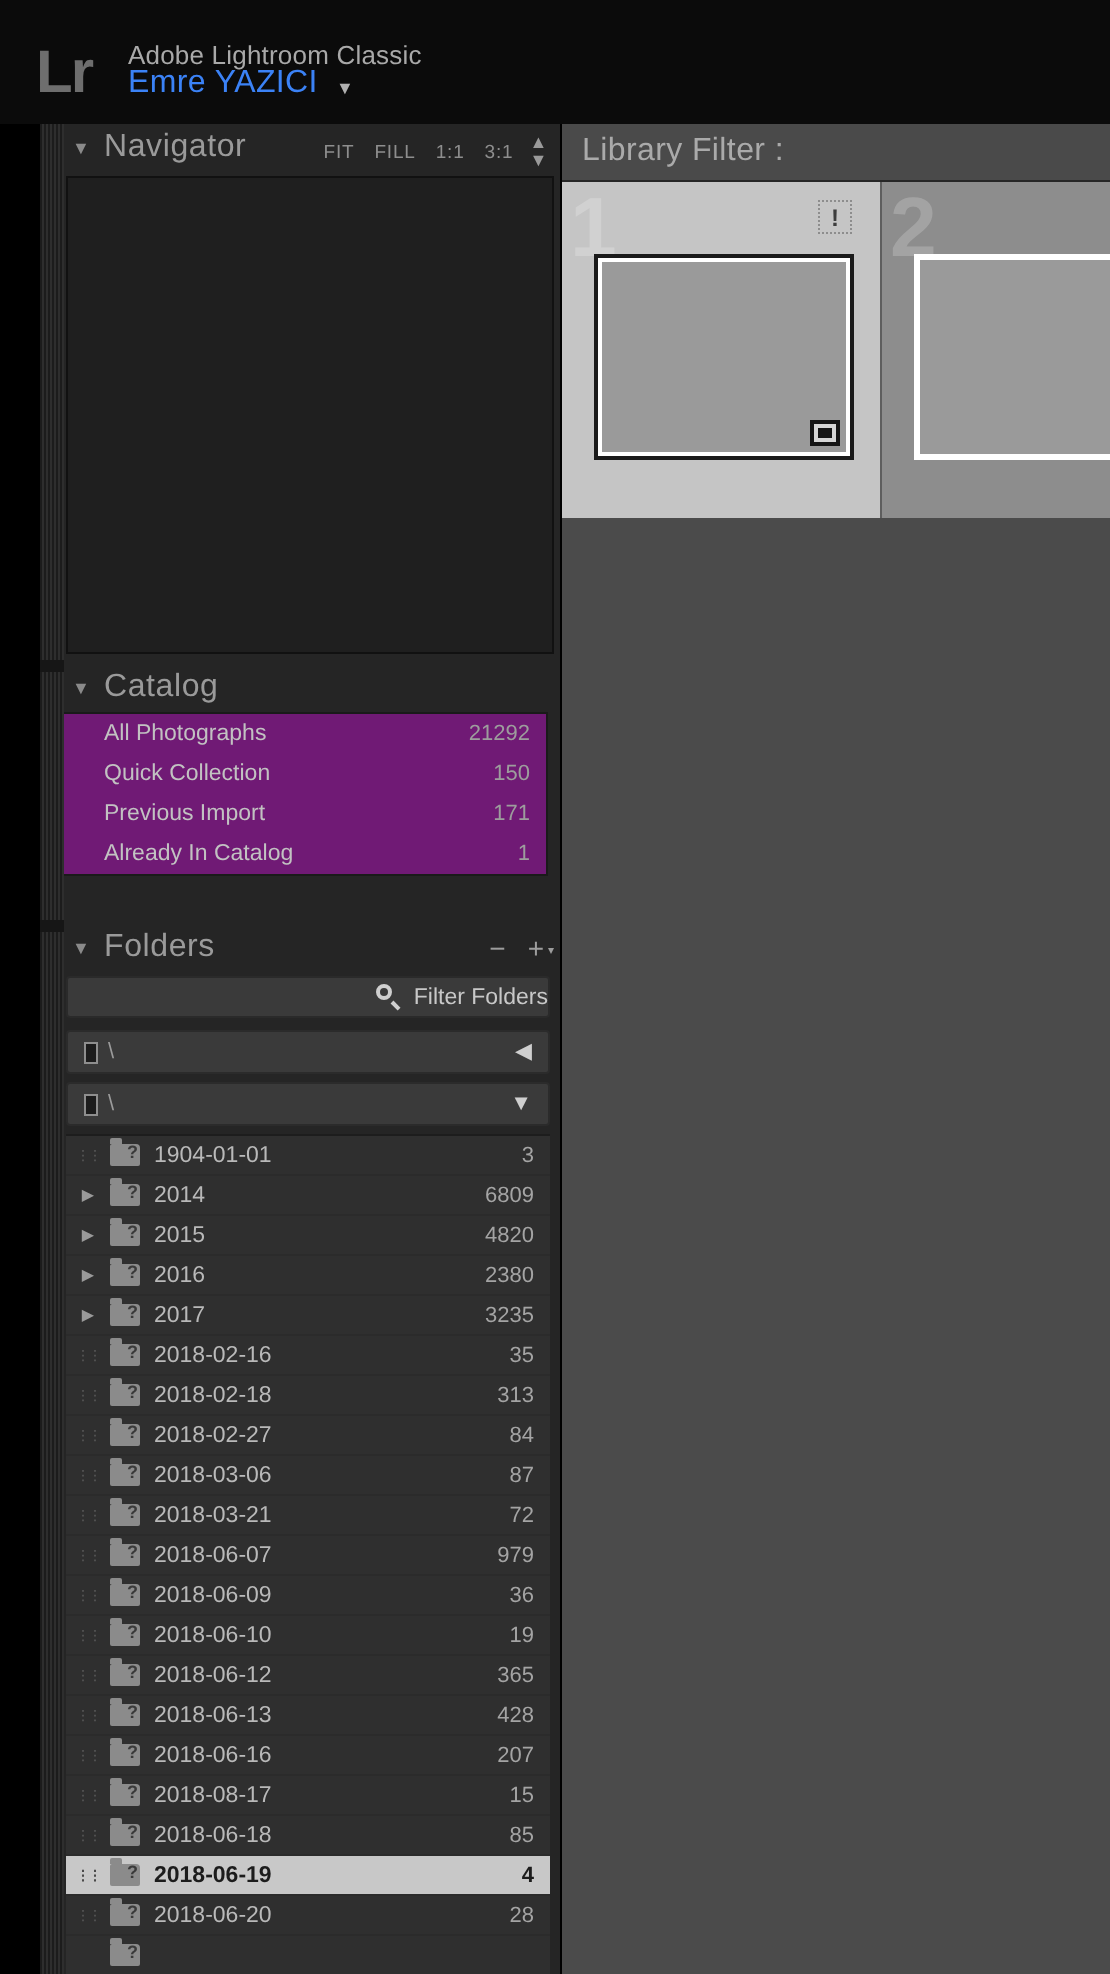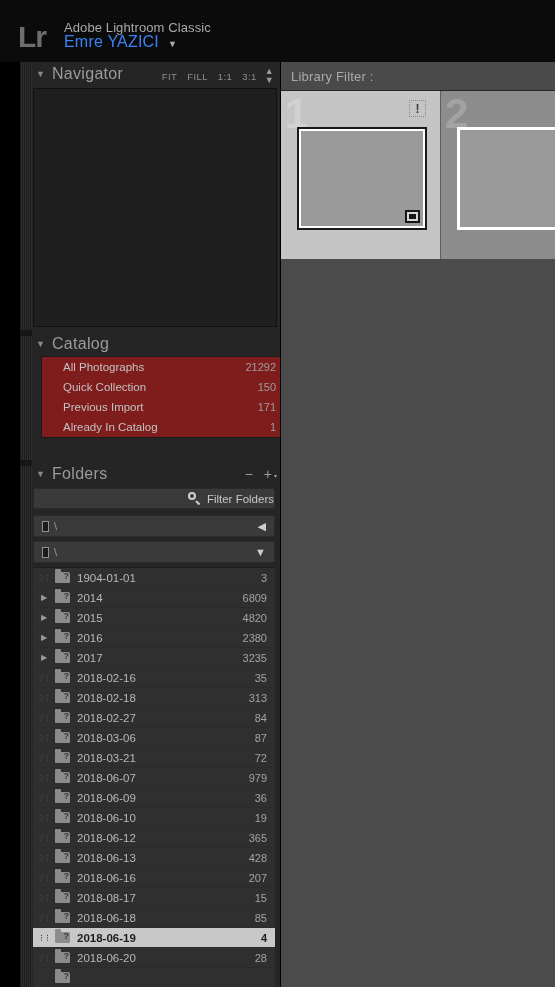--- a/index.html
+++ b/index.html
@@ -138,24 +138,24 @@
     position: absolute;
     left: 13px; top: 26px;
     width: 242px; height: 237px;
     background: #1f1f1f;
     border: 1px solid #111111;
   }
 
   
   .catalog-list {
     position: absolute;
-    left: 21px; top: 24px;
+    left: 10px; top: 24px;
     width: 242px;
     border: 1px solid #1a1a1a;
-    background: #7f1d1d;
+    background: #701a75;
   }
   .catalog-row {
     height: 20px;
     display: flex;
     align-items: center;
     padding: 0 8px 0 21px;
     font-size: 11.5px;
     color: #c2c2c2;
     box-sizing: border-box;
   }
@@ -332,21 +332,21 @@
     left: 281px; top: 62px;
     width: 274px; height: 29px;
     background: #4a4a4a;
     border-bottom: 1px solid #262626;
     display: flex;
     align-items: center;
     padding-left: 10px;
     box-sizing: border-box;
   }
   .filter-bar-label {
-    font-size: 13px;
+    font-size: 16px;
     color: #aaaaaa;
     letter-spacing: 0.2px;
   }
   .content-area {
     position: absolute;
     left: 281px; top: 91px;
     width: 274px; height: 896px;
     background: #4b4b4b;
     overflow: hidden;
   }

